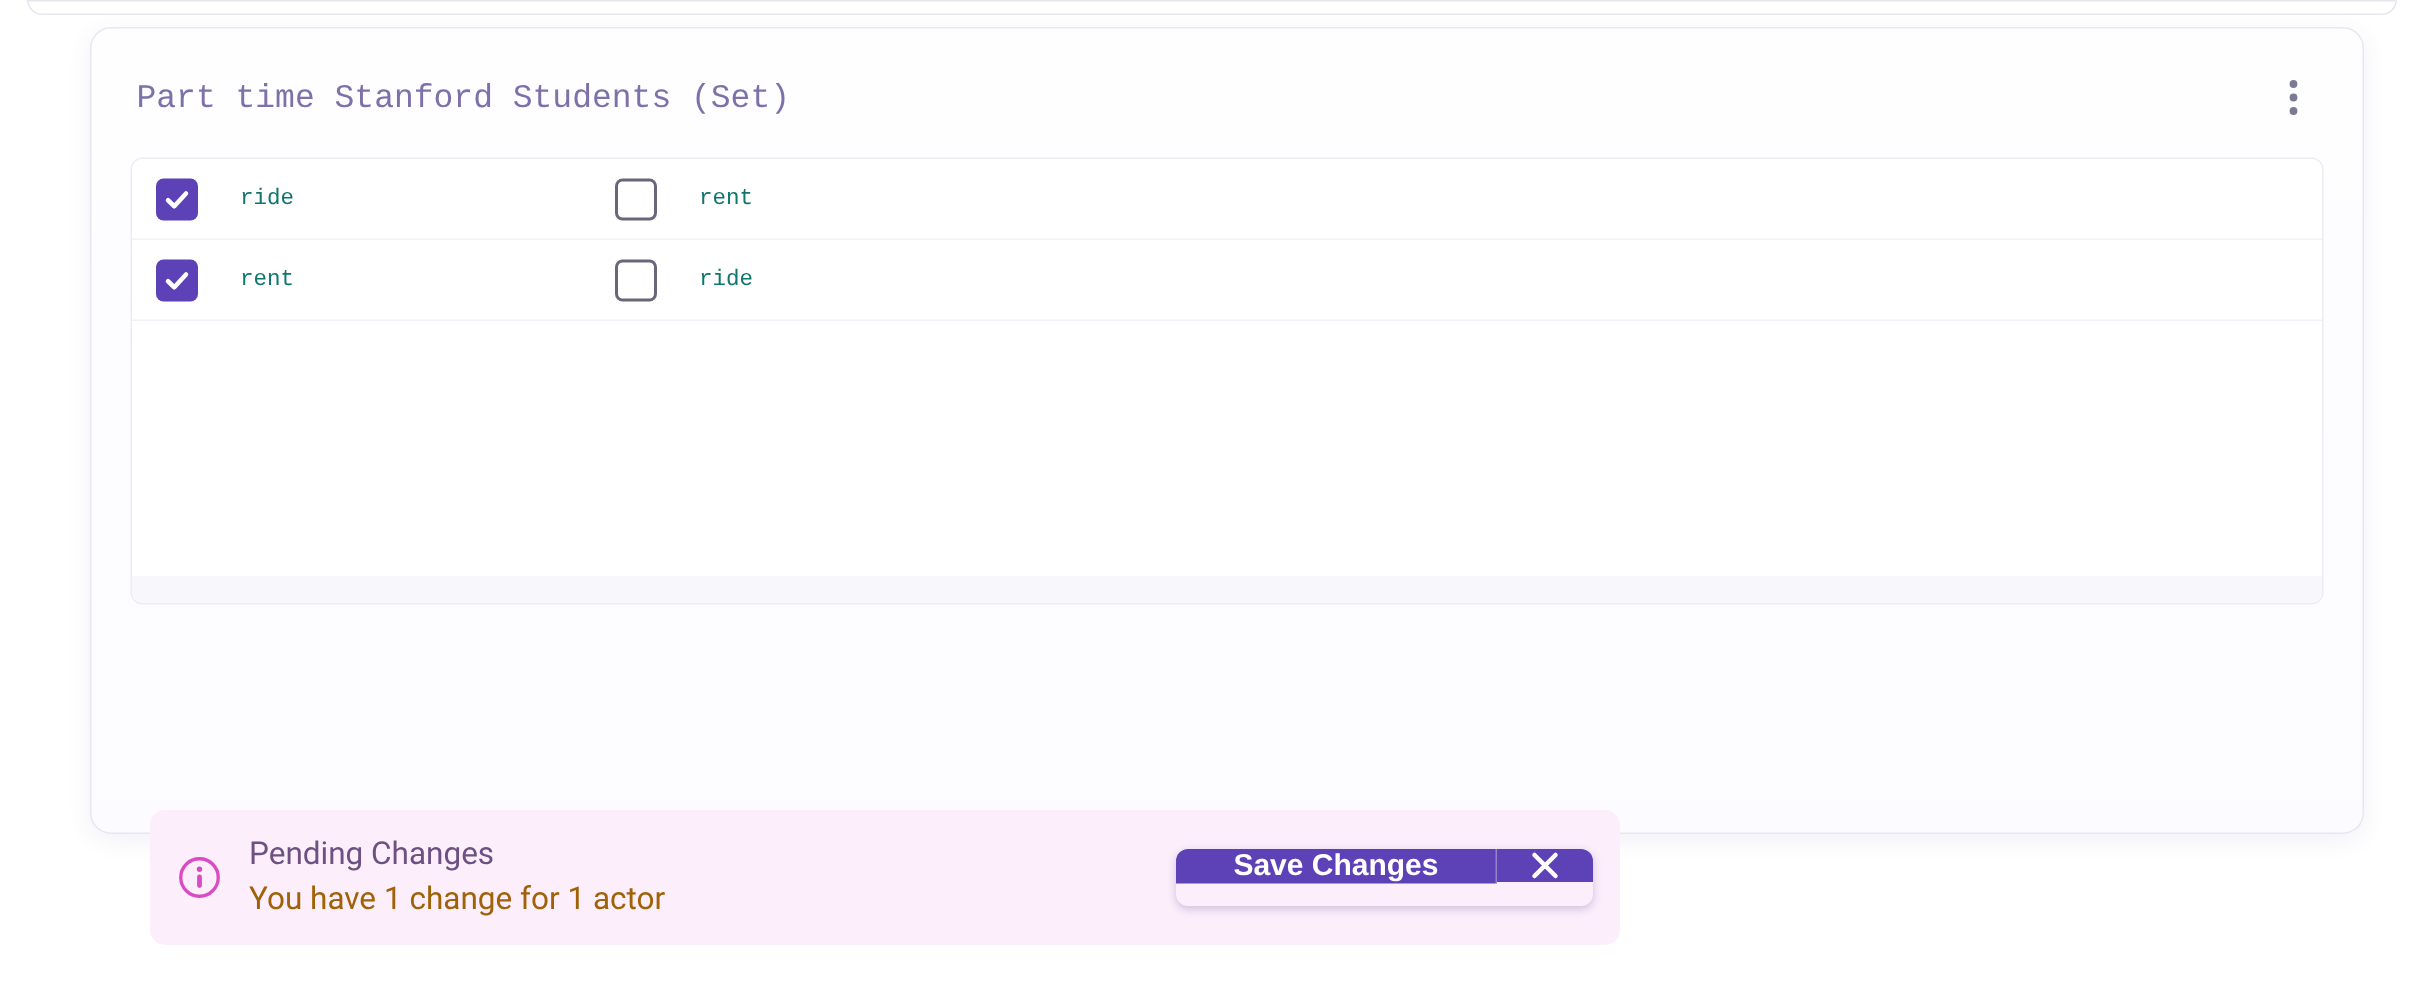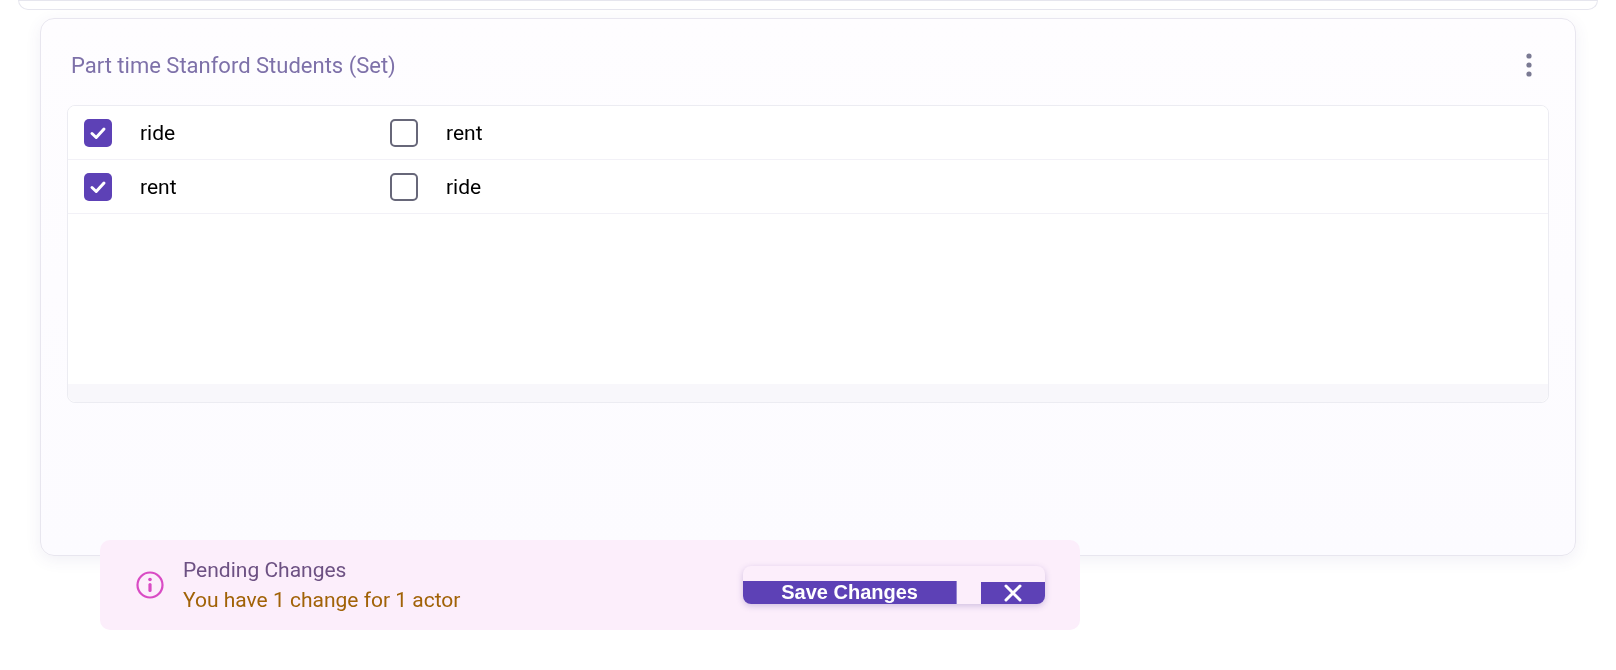--- a/index.html
+++ b/index.html
@@ -19,28 +19,29 @@
 
     .top-strip {
       height: 10px;
       border: 1px solid #e6e6ee;
       border-radius: 0 0 10px 10px;
       margin: 0 18px;
       background: #ffffff;
     }
 
     .card {
-      margin: 8px 40px 0 40px;
+      margin: 8px 40px 0 60px;
       background: linear-gradient(180deg, #fefdff 0%, #fcfbff 100%);
       border: 1px solid #e8e6ef;
       border-radius: 14px;
       box-shadow: 0 4px 16px rgba(80, 60, 140, 0.08);
       padding: 30px 26px 20px 26px;
       height: 538px;
       position: relative;
+      font-family: Liberation Mono, monospace;
     }
 
     .card-header {
       display: flex;
       justify-content: space-between;
       align-items: center;
       margin-bottom: 24px;
       padding: 0 4px;
     }
 
@@ -142,41 +143,41 @@
     }
 
     .checkbox.unchecked {
       border: 2.5px solid #676779;
       background: #ffffff;
     }
 
     .checkbox svg { display: block; }
 
     .cell-label {
-      font-size: 21px;
-      color: #000000;
+      font-size: 15px;
+      color: #0f766e;
     }
 
     .scrollbar-strip {
       height: 18px;
       background: #f8f7fb;
       margin-top: 170px;
       border-radius: 0 0 8px 8px;
     }
 
     .toast {
       position: absolute;
       left: 100px;
       bottom: 40px;
       width: 980px;
       background: #fceefb;
       border-radius: 10px;
       display: flex;
       align-items: center;
-      padding: 18px 35px;
+      padding: 18px 18px;
       gap: 18px;
     }
 
     .toast-icon {
       width: 30px;
       height: 30px;
       flex-shrink: 0;
       display: flex;
       align-items: center;
       justify-content: center;
@@ -196,26 +197,25 @@
     }
 
     .toast-message {
       font-size: 21px;
       color: #a16207;
       font-weight: 400;
     }
 
     .toast-actions {
       display: flex;
-      align-items: flex-end;
+      align-items: flex-start;
       border-radius: 8px;
       overflow: hidden;
       box-shadow: 0 2px 6px rgba(80,50,150,0.25);
       height: 38px;
-      gap: 24px;
     }
 
     .save-btn {
       background: #5d41b6;
       color: #ffffff;
       border: none;
       font-size: 20px;
       font-weight: 600;
       padding: 0 38px;
       cursor: pointer;

